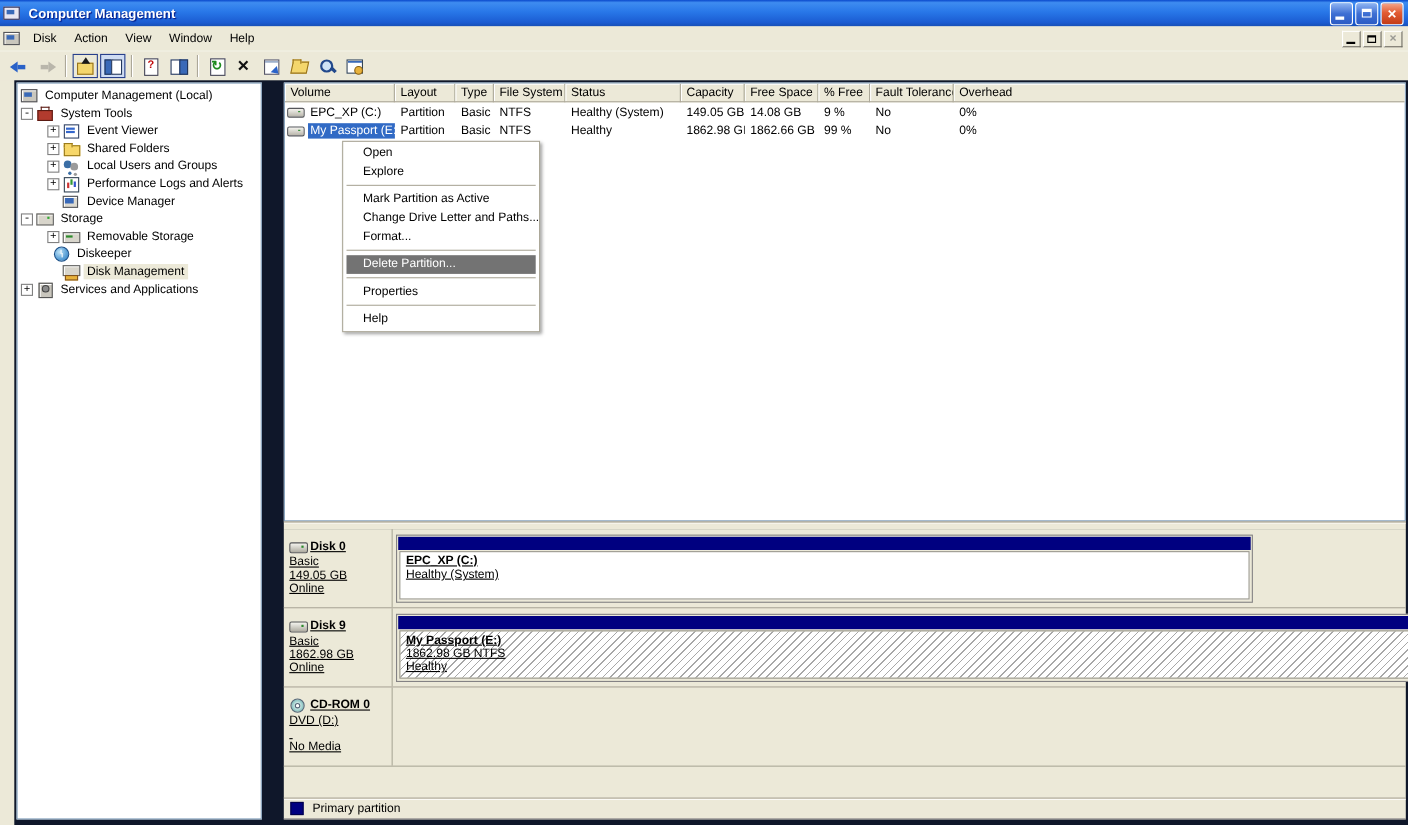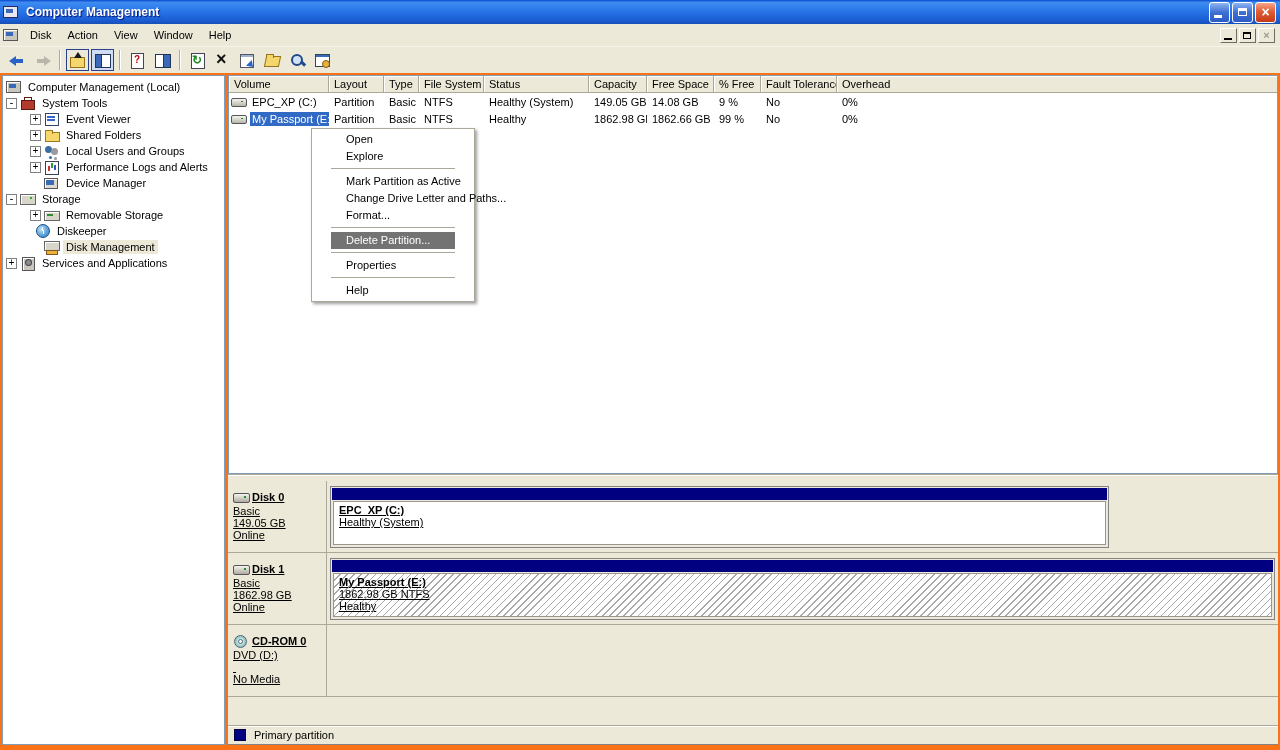--- a/index.html
+++ b/index.html
@@ -58,21 +58,21 @@
   .ti-props-sheet::after { left:9px; top:9px; border:4px solid transparent; border-right:none; border-left:6px solid #2A62C8; transform:rotate(45deg); }
   .ti-open-folder::before { left:1px; top:4px; width:13px; height:9px; background:#F4D66C; border:1px solid #97731d; transform:skewX(-12deg); }
   .ti-open-folder::after { left:2px; top:2px; width:6px; height:3px; background:#F4D66C; border:1px solid #97731d; border-bottom:none; }
   .ti-find::before { left:2px; top:2px; width:8px; height:8px; border:2px solid #22498c; border-radius:50%; background:#cfe3f5; }
   .ti-find::after { left:11px; top:10px; width:6px; height:3px; background:#22498c; transform:rotate(45deg); }
   .ti-help-window::before { left:1px; top:2px; width:13px; height:11px; background:#fff; border:1px solid #345;
     box-shadow:inset 0 2px 0 #3969B8; }
   .ti-help-window::after { left:8px; top:8px; width:6px; height:6px; background:#E8B23B; border:1px solid #845c12; border-radius:50%; }
 
   
-  .main { height:677px; display:flex; gap:3px; padding:2px 2px 5px 2px; background:#f97316; }
+  .main { height:677px; display:flex; gap:20px; padding:2px 2px 5px 2px; background:#0f172a;margin-left:13px; }
   .tree-panel { width:223px; background:#fff; border:1px solid #7F9DB9; padding:3px 0 0 0; overflow:hidden; }
   .right-panel { flex:1; display:flex; flex-direction:column; min-width:0; }
 
   
   .tree-row { height:16px; display:flex; align-items:center; white-space:nowrap; }
   .expand-box { width:11px; height:11px; border:1px solid #808080; background:#fff; flex:none;
     font-family:"Liberation Mono", monospace; font-size:10px; line-height:9px; text-align:center; margin-right:3px; }
   .expand-ph { width:14px; flex:none; }
   .tree-label { padding:1px 3px; }
   .tree-label.sel-inactive { background:#ECE9D8; }
@@ -140,22 +140,22 @@
   .disk-bar { height:62px; border:1px solid #848284; background:#ECE9D8; padding:1px; }
   .bar-head { height:12px; background:#000080; }
   .bar-body { margin:1px 1px 1px 1px; height:44px; background:#fff; border:1px solid #9a988d; padding:2px 0 0 5px; line-height:12px; }
   .bar-body.hatched { background:repeating-linear-gradient(135deg,#fff 0 4px,#a8a8a8 4px 5px); }
   .graph-filler { flex:1; }
   .legend { height:19px; flex:none; border-top:1px solid #ACA899; box-shadow:inset 0 1px 0 #fff;
     display:flex; align-items:center; padding-left:6px; gap:8px; }
   .legend-swatch { width:12px; height:12px; background:#000080; border:1px solid #00004a; flex:none; }
 
   
-  .context-menu { position:absolute; left:311px; top:128px; width:164px; background:#fff;
-    border:1px solid #ACA899; box-shadow:2px 2px 3px rgba(0,0,0,0.38); padding:2px 16px; z-index:50; }
+  .context-menu { position:absolute; left:311px; top:128px; width:180px; background:#fff;
+    border:1px solid #ACA899; box-shadow:2px 2px 3px rgba(0,0,0,0.38); padding:2px 0; z-index:50; }
   .cm-item { height:17px; line-height:17px; margin:0 3px; padding-left:15px; white-space:nowrap; }
   .cm-item.hl { background:#737373; color:#fff; }
   .cm-sep { border-top:1px solid #ACA899; margin:3px 3px 4px 3px; }
 
   b { font-weight:bold; }
 </style>
 </head>
 <body>
 
 <div class="window">
@@ -364,21 +364,21 @@
                 <div class="disk-bar" style="width: 779px;">
                   <div class="bar-head" style="background: rgb(0, 0, 128);"></div>
                   <div class="bar-body"><b>EPC_XP (C:)</b><div>Healthy (System)</div></div>
                 </div>
               </div>
             </div>
             <div class="disk-row">
               <div class="disk-label">
                 <div class="dname">
                   <span class="icon ic-disk-drive"></span>
-                  <b>Disk 1</b>
+                  <b>Disk 9</b>
                 </div>
                 <div class="dline">Basic</div>
                 <div class="dline">1862.98 GB</div>
                 <div class="dline">Online</div>
               </div>
               <div class="disk-bar-zone">
                 <div class="disk-bar" style="width: 945px;">
                   <div class="bar-head" style="background: rgb(0, 0, 128);"></div>
                   <div class="bar-body hatched"><b>My Passport (E:)</b><div>1862.98 GB NTFS</div><div>Healthy</div></div>
                 </div>

